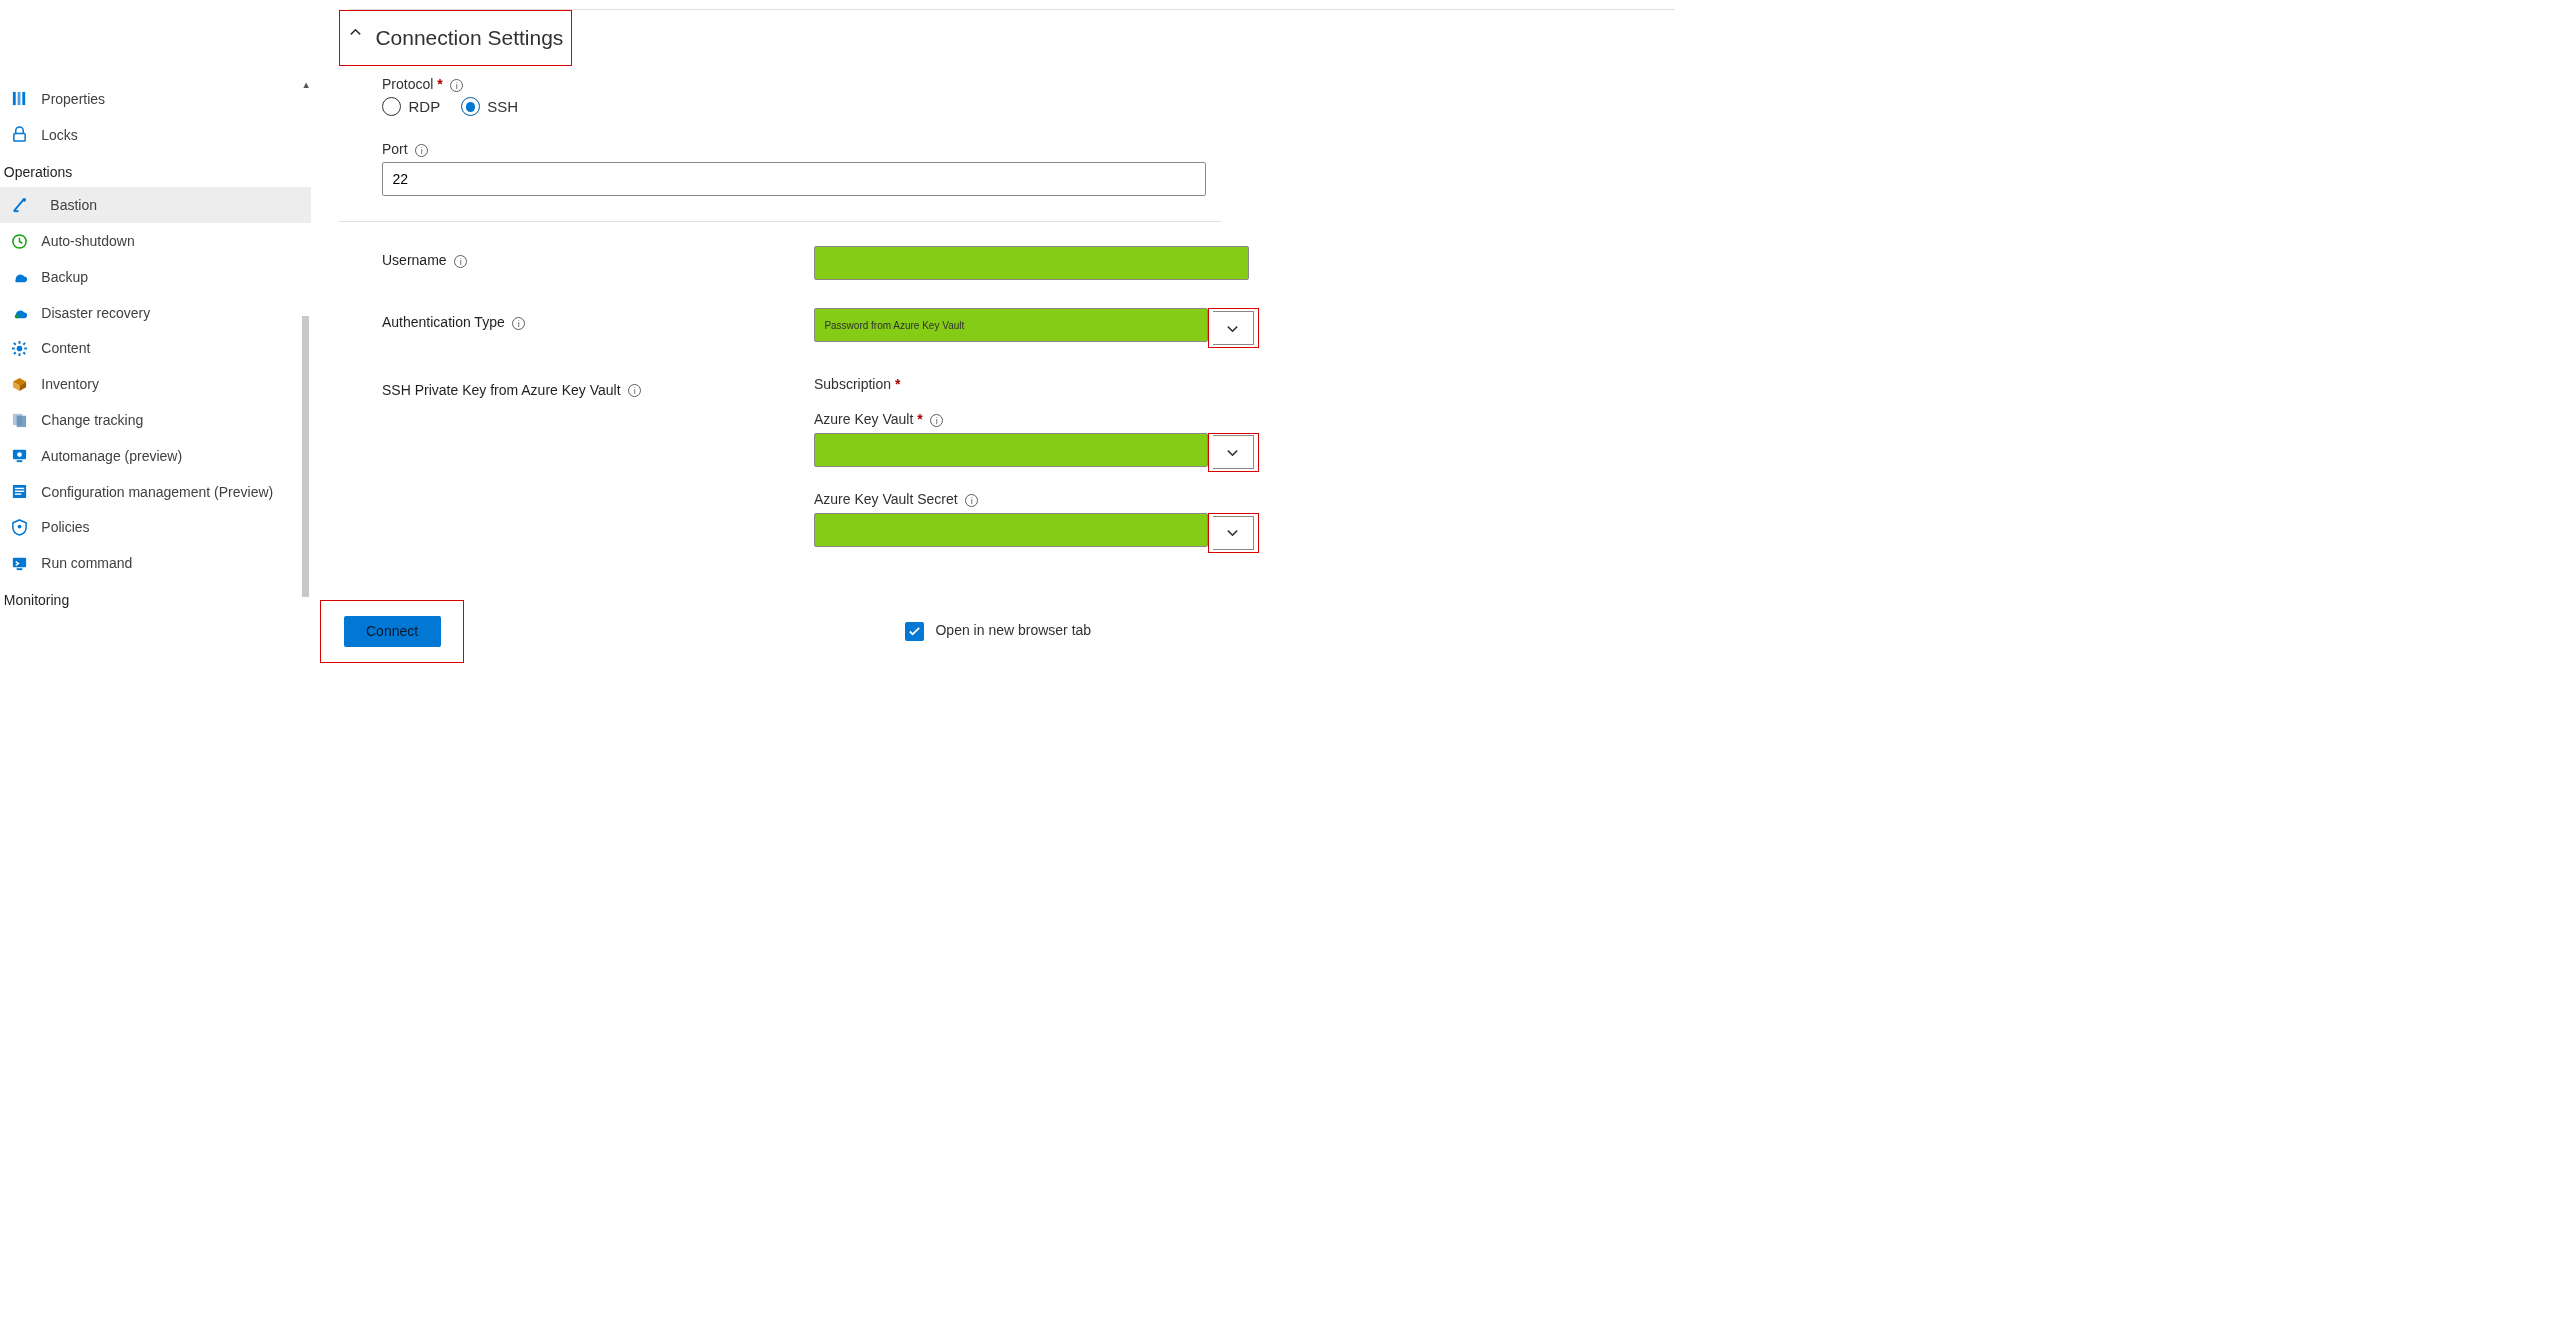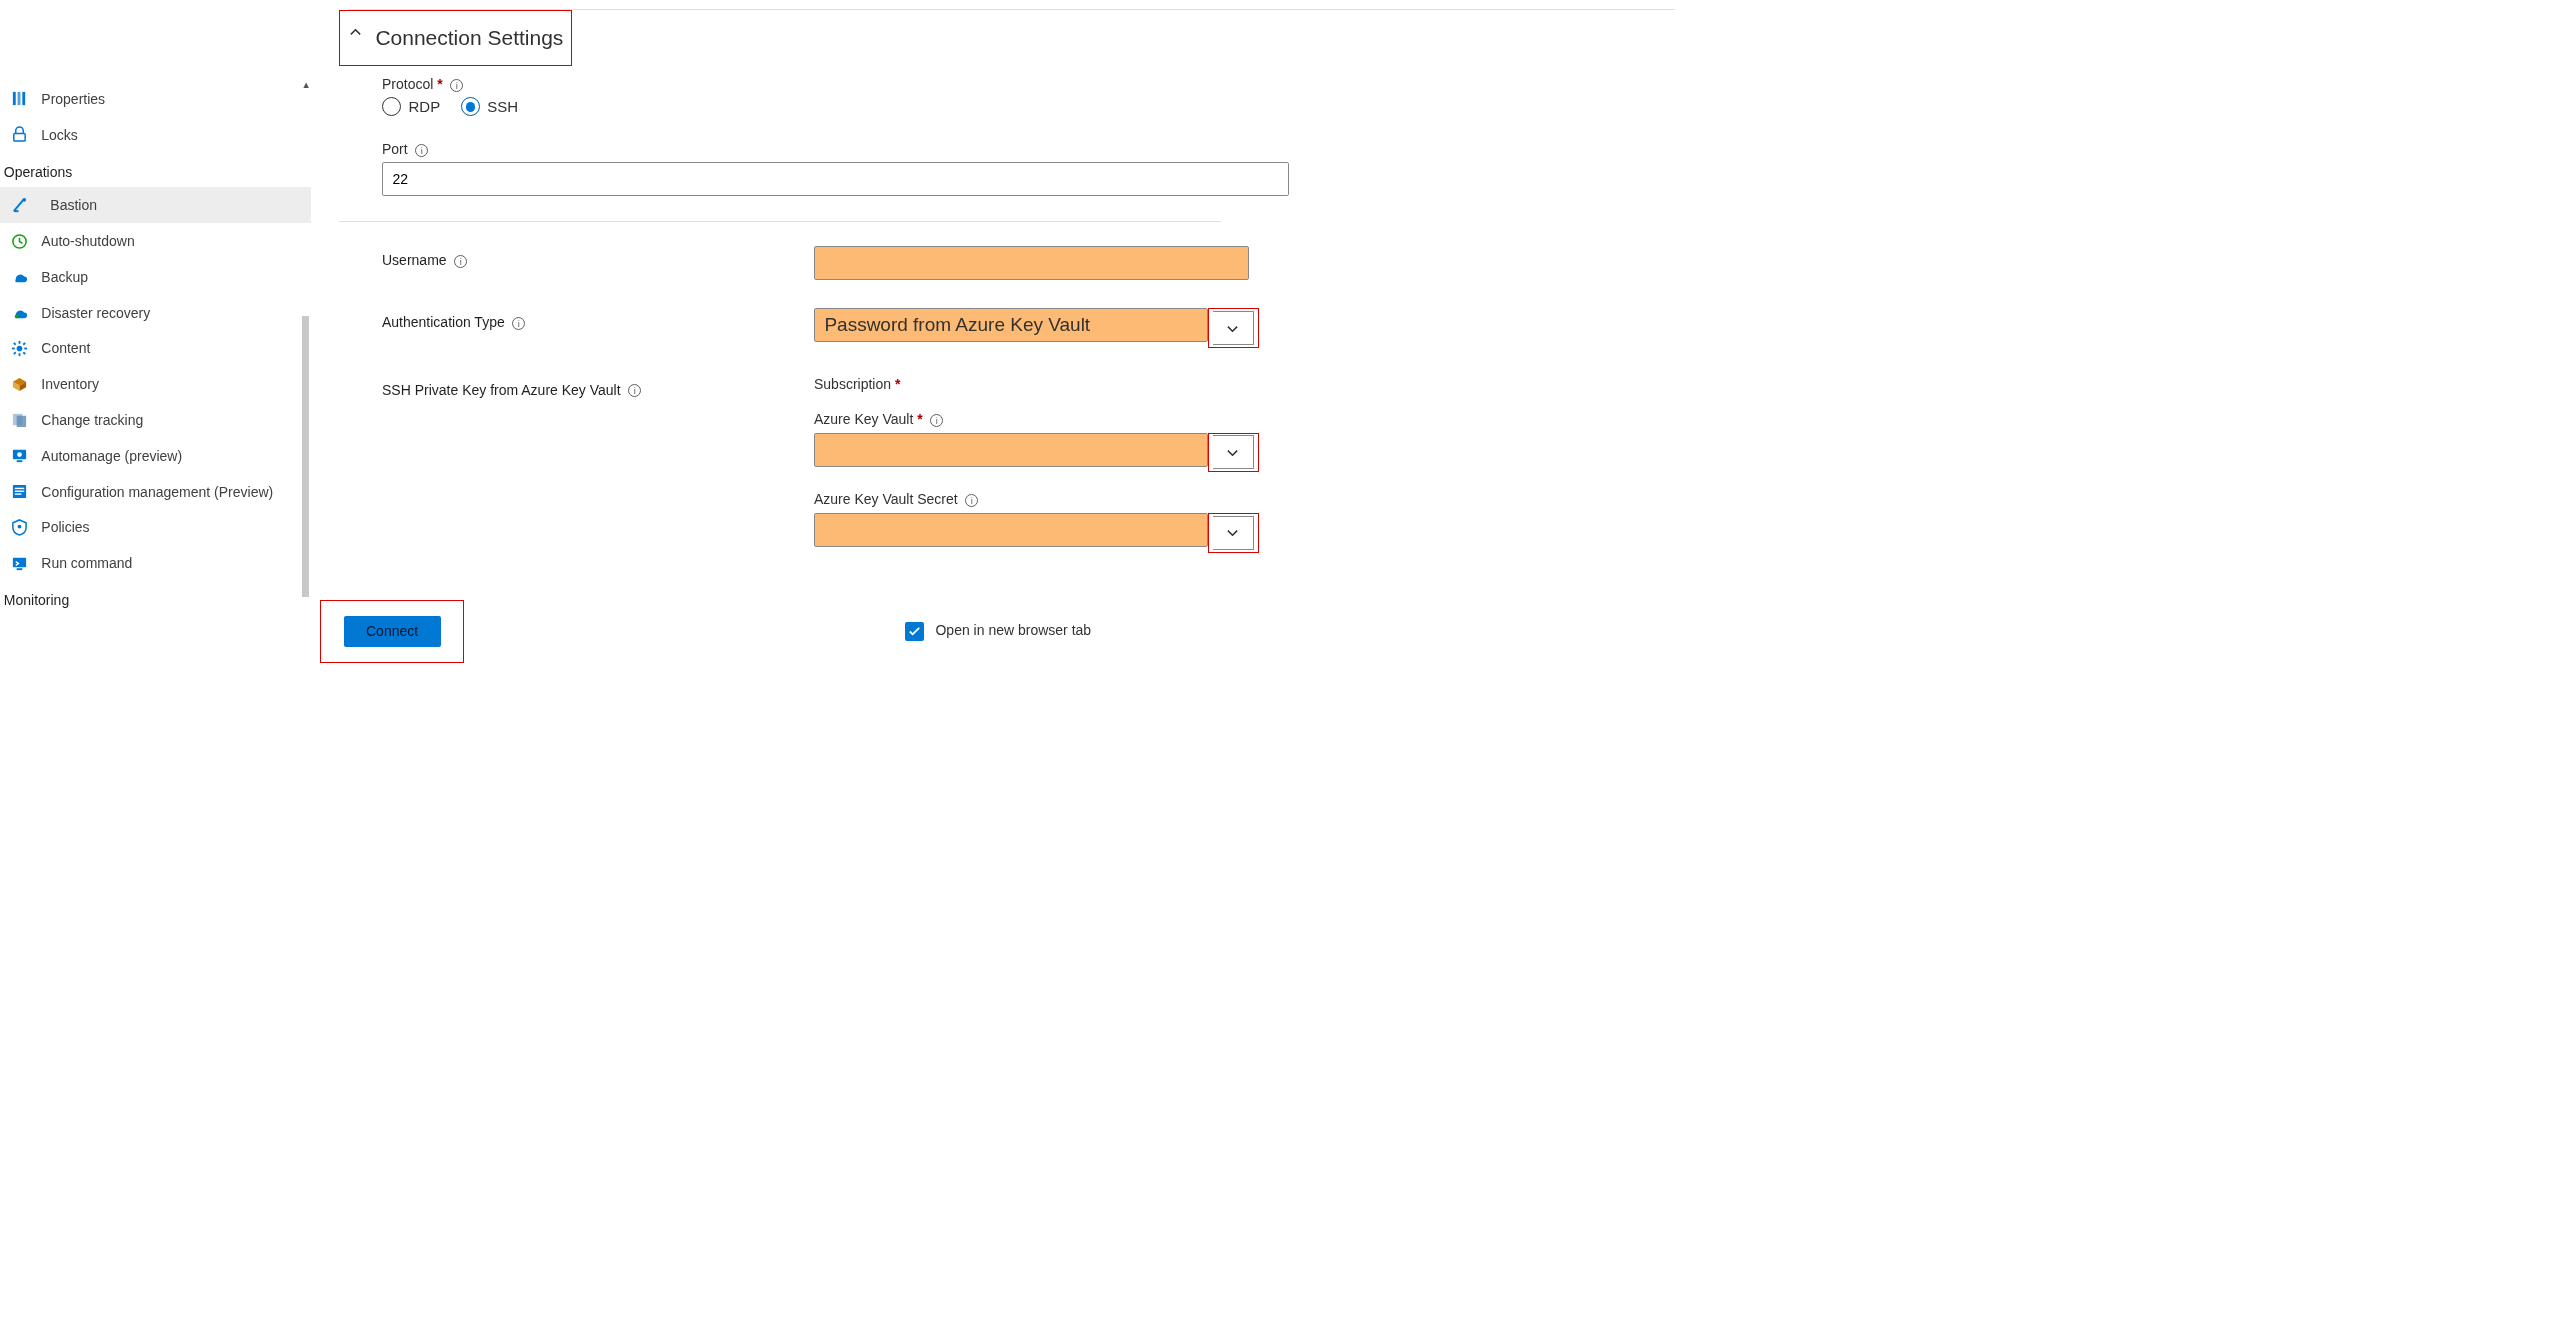--- a/index.html
+++ b/index.html
@@ -139,21 +139,21 @@
   }
   .radio-circle.selected {
     border-color: #005a9e;
   }
   .radio-dot {
     width: 9.4px; height: 9.4px;
     border-radius: 50%;
     background: #0078d4;
   }
   .text-input {
-    width: 907px;
+    width: 824px;
     max-width: 100%;
     border: 0.9px solid #8a8886;
     height: 34px;
     font-size: 14px;
     padding: 3.8px 9.4px;
     border-radius: 1.9px;
   }
   .content-divider {
     border-top: 0.9px solid #e1dfdd;
     margin: 24.4px 0 24.4px -43px;
@@ -175,24 +175,24 @@
   }
   .grid-value .field-sublabel {
     font-size: 14px;
     margin-bottom: 5.6px;
   }
   .short-input, .select-box {
     width: 435px;
     max-width: 100%;
     border: 0.9px solid #8a8886;
     height: 34px;
-    font-size: 19px;
+    font-size: 10px;
     padding: 3.8px 9.4px;
     border-radius: 1.9px;
-    background: #fdba74;
+    background: #84cc16;
     display: flex;
     align-items: center;
     justify-content: space-between;
   }
   .select-wrap {
     display: flex;
     align-items: stretch;
   }
   .select-box-text { flex: 1; }
   .select-chevron {

